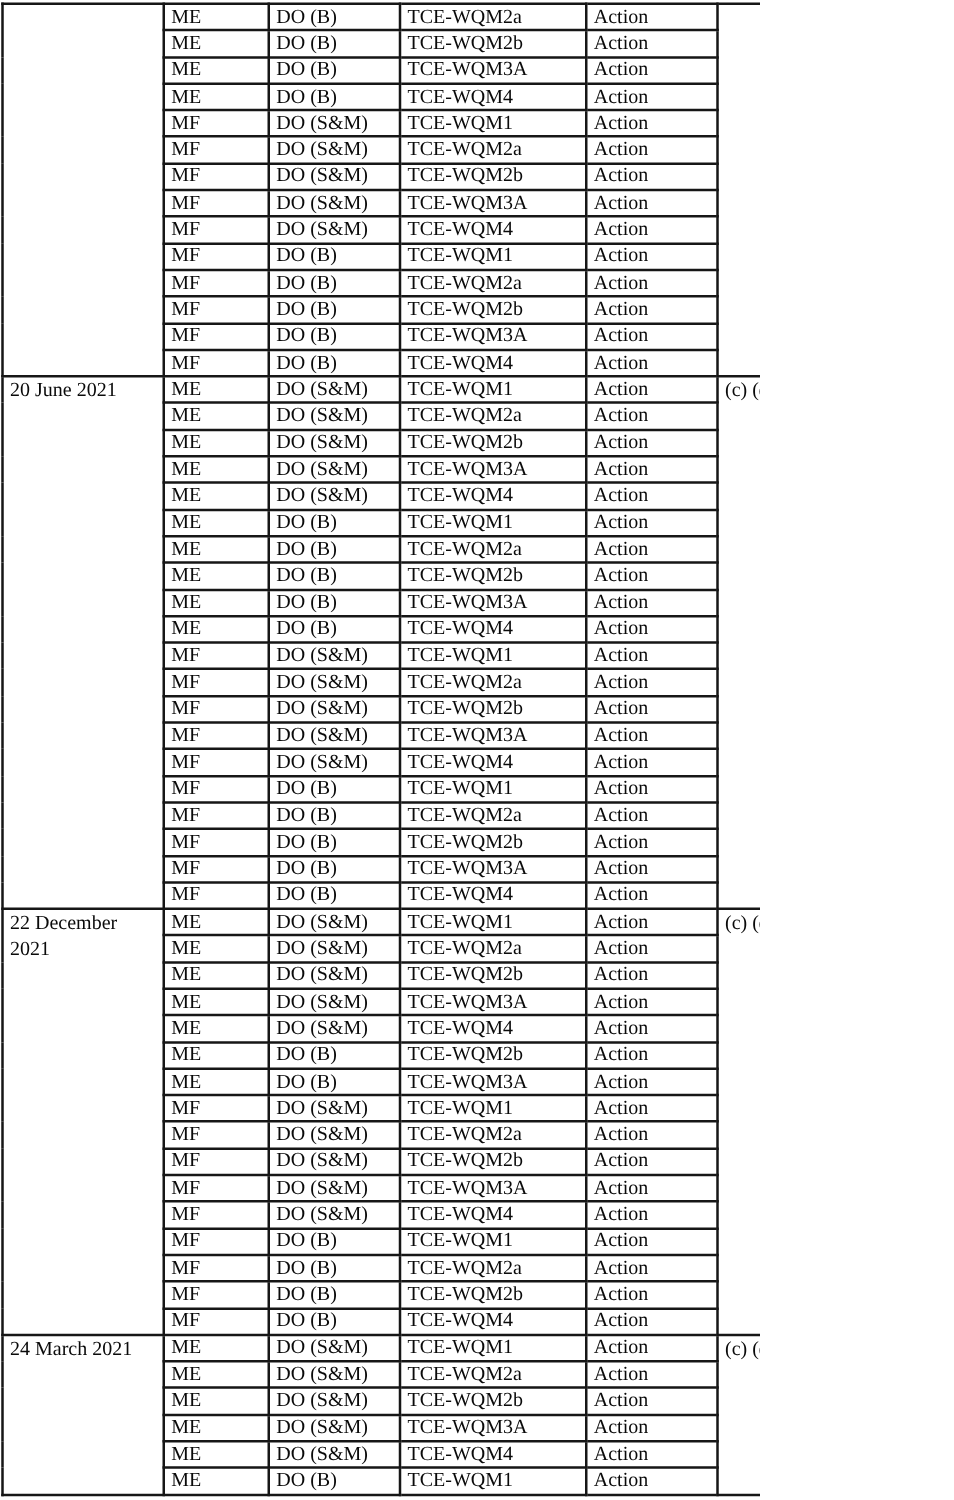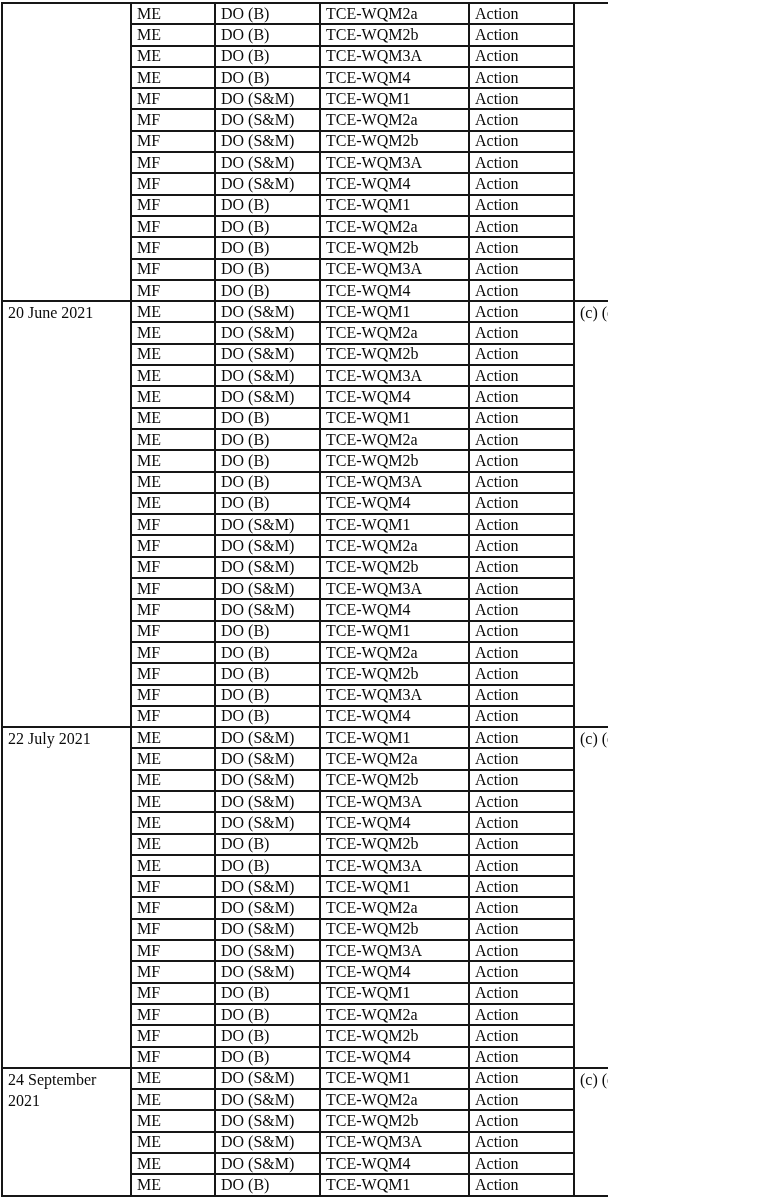--- a/index.html
+++ b/index.html
@@ -262,21 +262,21 @@
           <td>TCE-WQM3A</td>
           <td>Action</td>
         </tr>
         <tr>
           <td>MF</td>
           <td>DO (B)</td>
           <td>TCE-WQM4</td>
           <td>Action</td>
         </tr>
         <tr>
-          <td class="merged" rowspan="16">22 July 2021</td>
+          <td class="merged" rowspan="16">22 December 2021</td>
           <td>ME</td>
           <td>DO (S&amp;M)</td>
           <td>TCE-WQM1</td>
           <td>Action</td>
           <td class="merged" rowspan="16">(c) (d) (e)</td>
         </tr>
         <tr>
           <td>ME</td>
           <td>DO (S&amp;M)</td>
           <td>TCE-WQM2a</td>
@@ -360,21 +360,21 @@
           <td>TCE-WQM2b</td>
           <td>Action</td>
         </tr>
         <tr>
           <td>MF</td>
           <td>DO (B)</td>
           <td>TCE-WQM4</td>
           <td>Action</td>
         </tr>
         <tr>
-          <td class="merged" rowspan="6">24 September 2021</td>
+          <td class="merged" rowspan="6">24 March 2021</td>
           <td>ME</td>
           <td>DO (S&amp;M)</td>
           <td>TCE-WQM1</td>
           <td>Action</td>
           <td class="merged" rowspan="6">(c) (d)</td>
         </tr>
         <tr>
           <td>ME</td>
           <td>DO (S&amp;M)</td>
           <td>TCE-WQM2a</td>

